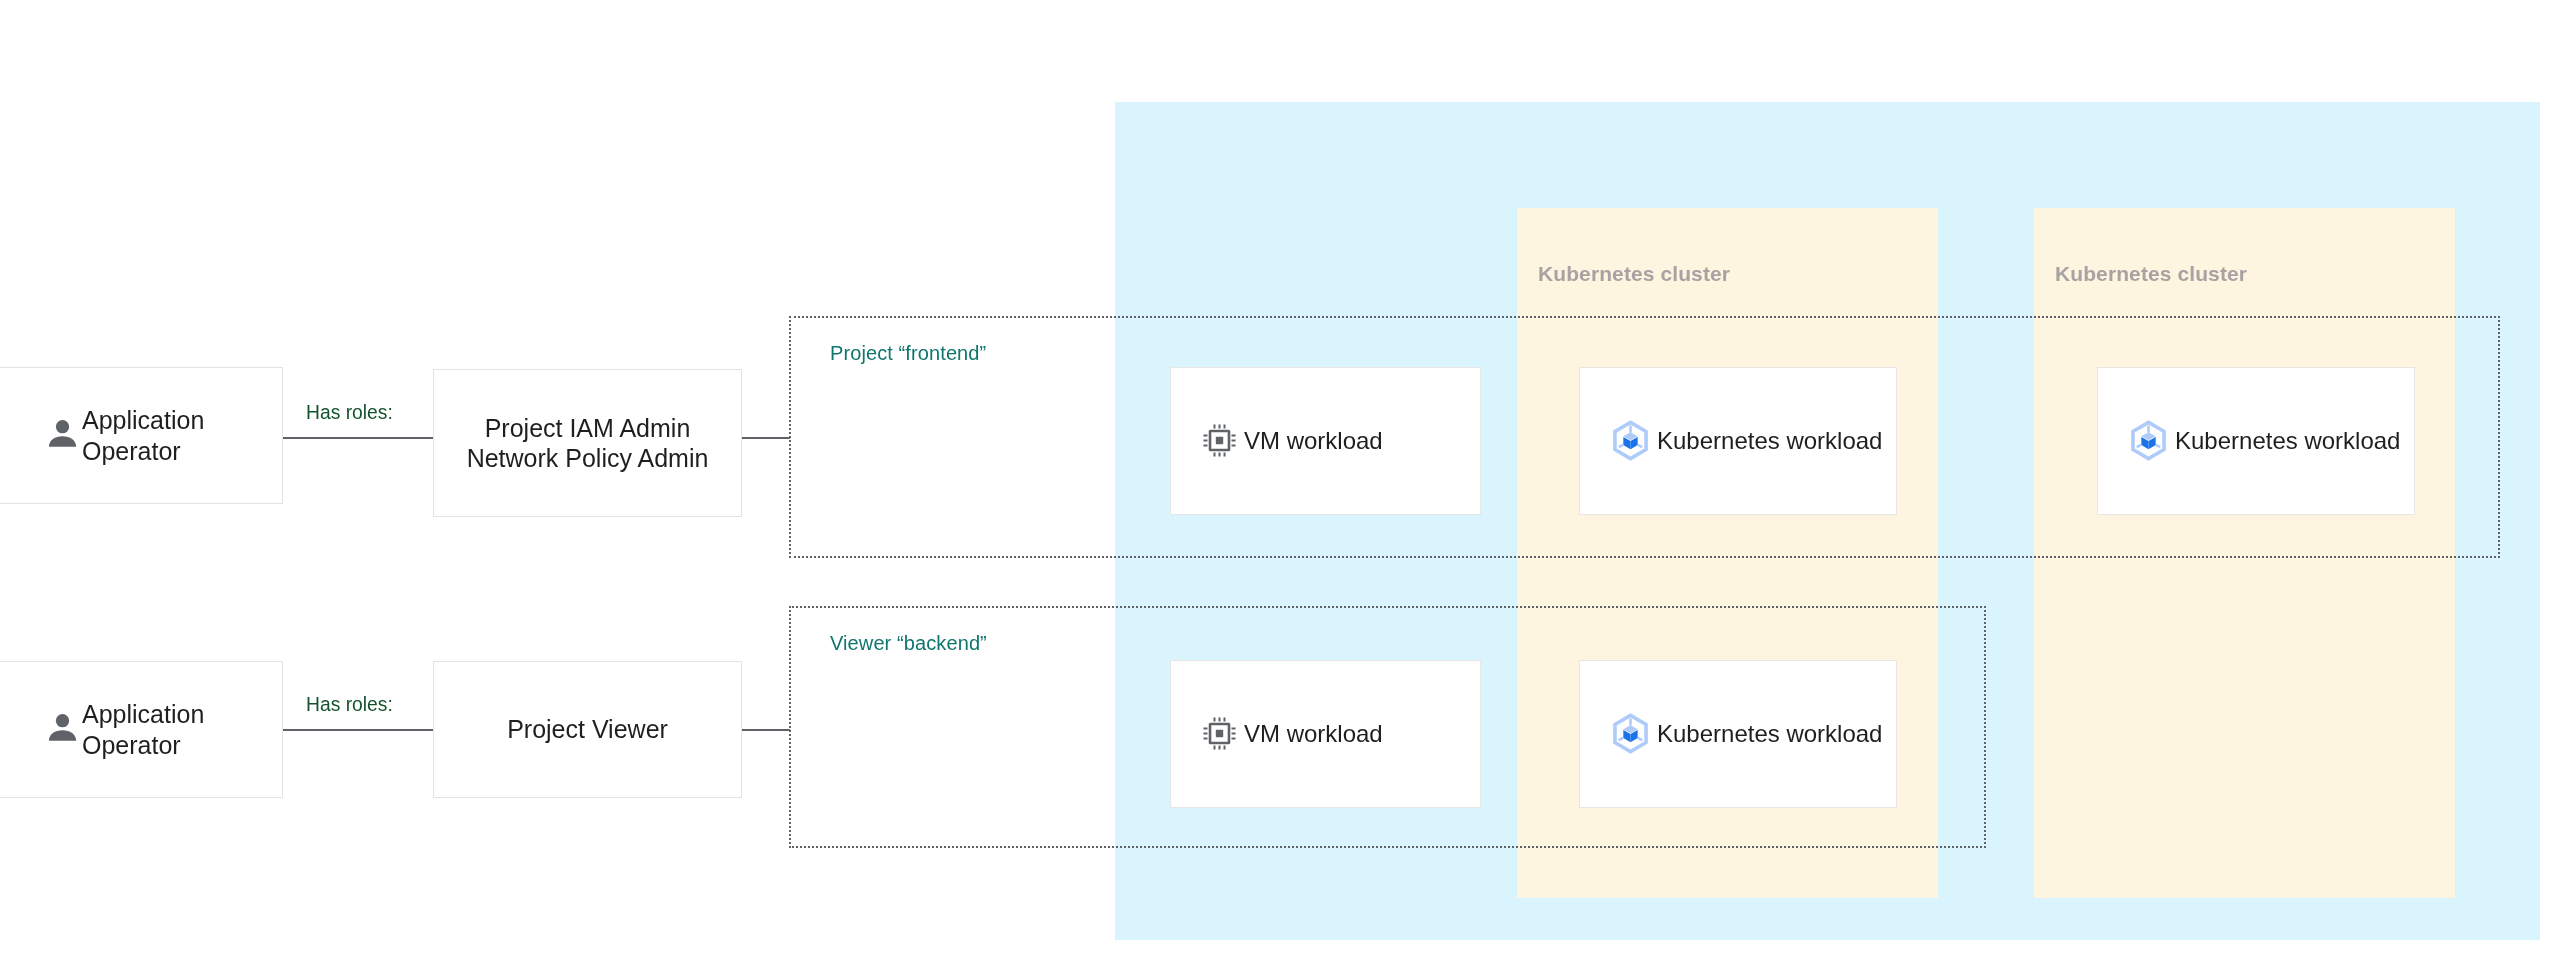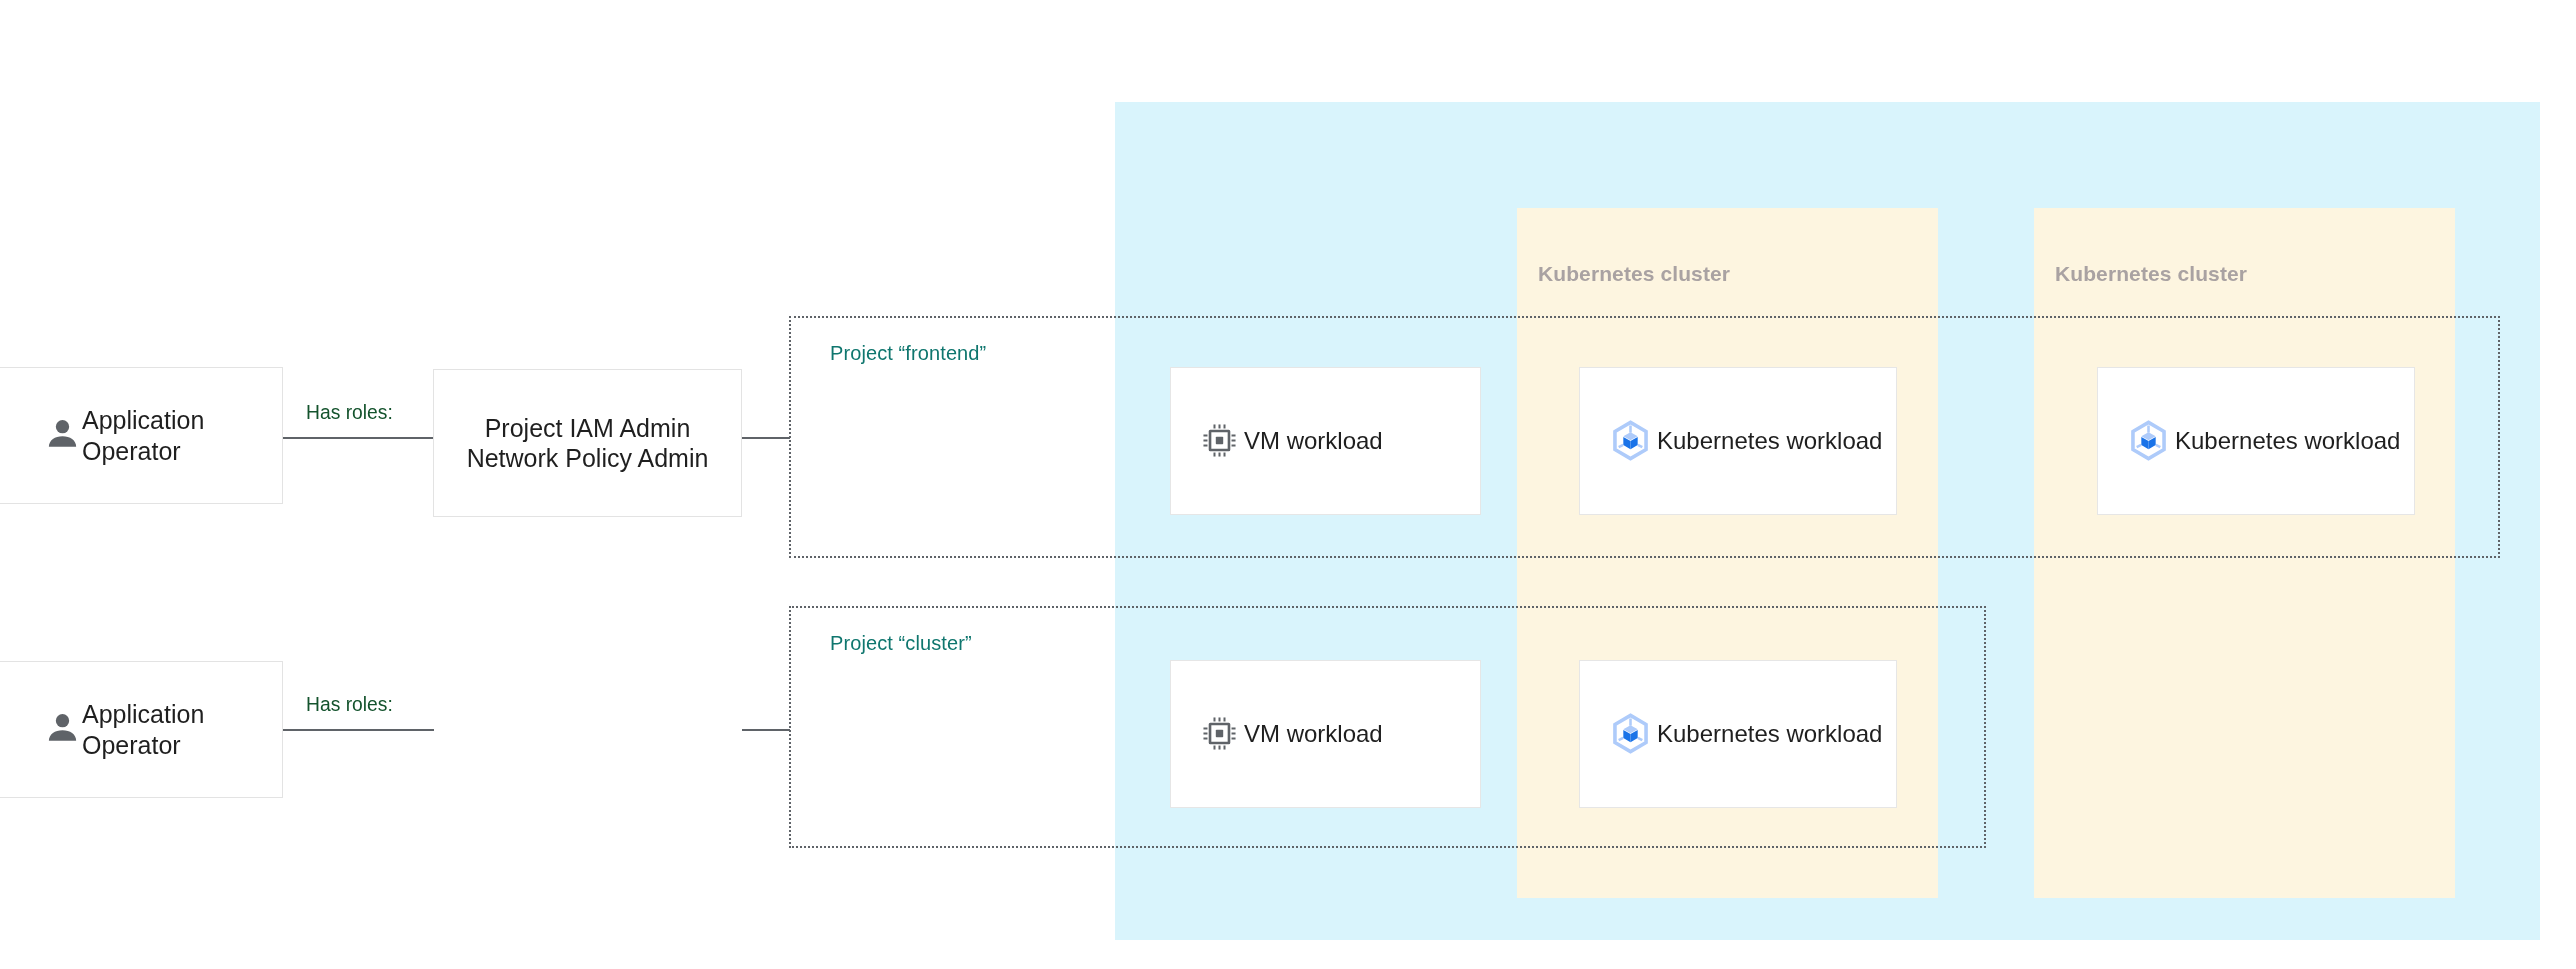--- a/index.html
+++ b/index.html
@@ -81,21 +81,21 @@
     <div class="panel-label cluster-label">Kubernetes cluster</div>
   </div>
   <div class="cluster-panel cluster-2">
     <div class="panel-label cluster-label">Kubernetes cluster</div>
   </div>
 
   <div class="project-box project-frontend">
     <div class="project-label">Project “frontend”</div>
   </div>
   <div class="project-box project-backend">
-    <div class="project-label">Project “cluster”</div>
+    <div class="project-label">Viewer “backend”</div>
   </div>
 
   <div class="connector c1a"></div>
   <div class="connector c1b"></div>
   <div class="connector c2a"></div>
   <div class="connector c2b"></div>
 
   <div class="edge-note note-1">Has roles:</div>
   <div class="edge-note note-2">Has roles:</div>
 
@@ -118,20 +118,23 @@
           <circle cx="12" cy="7.2" r="4.1" fill="#5f6368"></circle>
           <path d="M3.6 19.6c0-4.2 3.8-6.6 8.4-6.6s8.4 2.4 8.4 6.6z" fill="#5f6368"></path>
         </svg>
       </span>
       <span class="actor-label">Application Operator</span>
     </div>
   </div>
 
   <div class="box role-box role-1">
     <span class="role-label">Project IAM Admin Network Policy Admin</span>
+  </div>
+  <div class="box role-box role-2">
+    <span class="role-label">Project Viewer</span>
   </div>
 
   <div class="card vm-1">
     <span class="icon">
       <svg width="37" height="37" viewBox="0 0 24 24" aria-hidden="true">
         <g fill="#5f6368">
           <rect x="9.6" y="9.6" width="4.8" height="4.8" rx="0.5"></rect>
           <path d="M18 5H6a1 1 0 0 0-1 1v12a1 1 0 0 0 1 1h12a1 1 0 0 0 1-1V6a1 1 0 0 0-1-1zm-.7 12.3H6.7V6.7h10.6z"></path>
           <rect x="8.1" y="1.6" width="1.3" height="2.6"></rect>
           <rect x="11.35" y="1.6" width="1.3" height="2.6"></rect>

